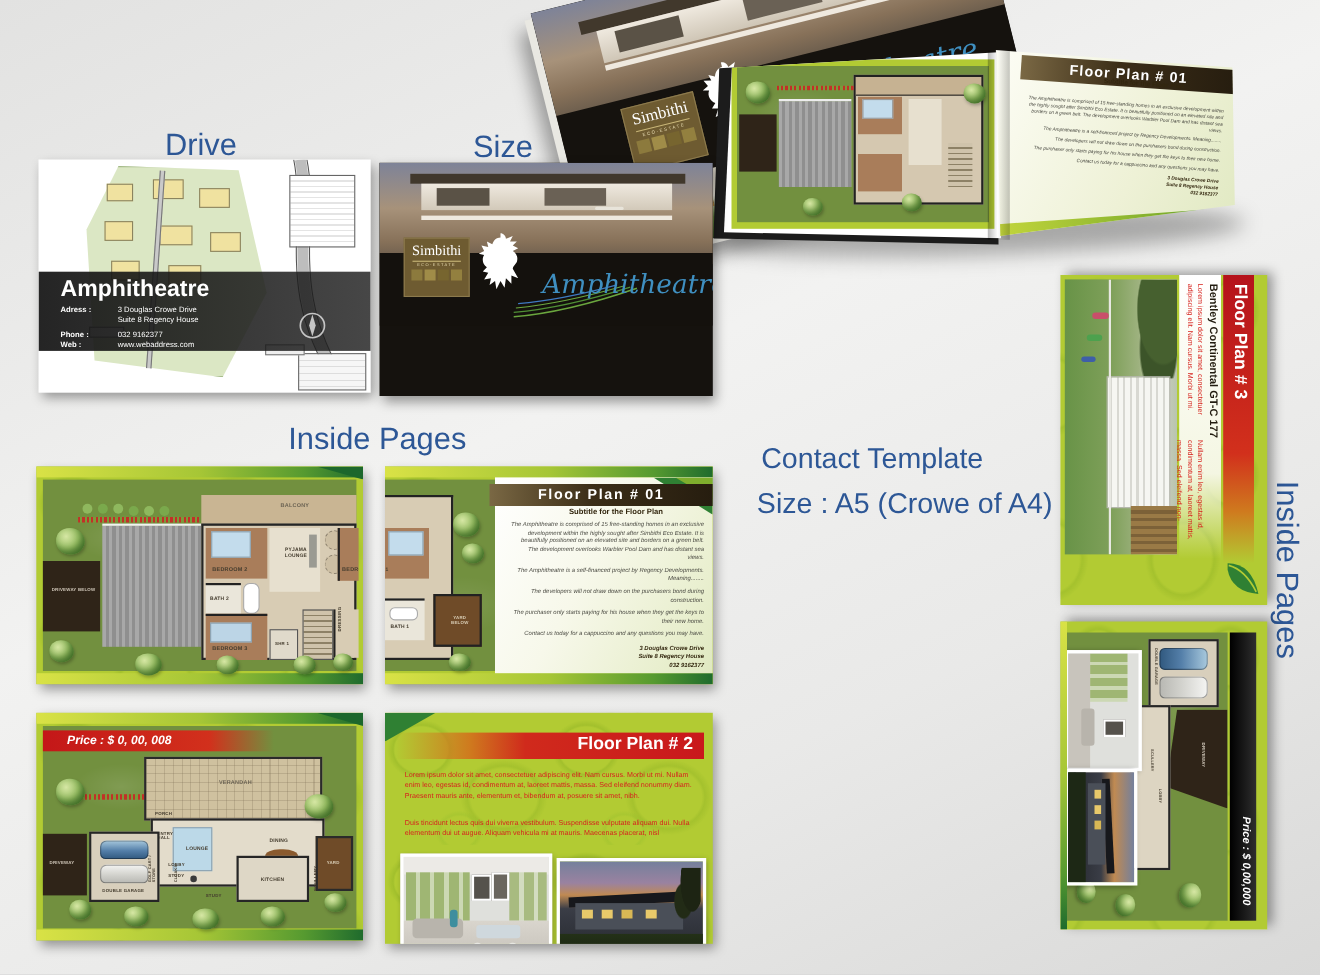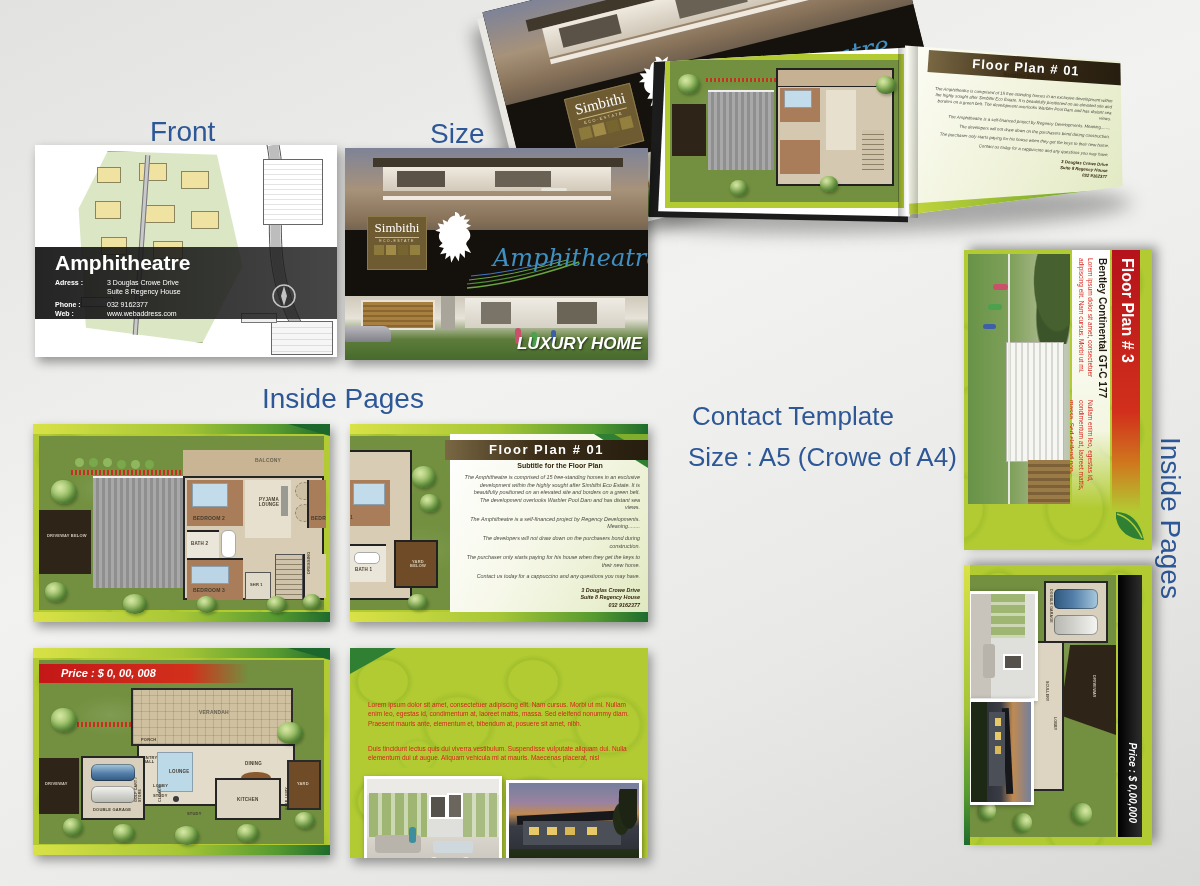--- a/index.html
+++ b/index.html
@@ -32,21 +32,21 @@
   .photo{position:absolute;border:3px solid #fff;box-shadow:1px 2px 5px rgba(0,0,0,.35);overflow:hidden;}
   .redtxt{position:absolute;color:#d6231e;font-size:6.5px;line-height:1.45;}
   .tri{position:absolute;}
   .bandtxt{color:#fff;font-weight:bold;white-space:nowrap;}
 </style>
 </head>
 <body>
 
 <div id="canvas">
 
-  <div class="bluehead" style="left:150px;top:116px;">Front</div>
+  <div class="bluehead" style="left:150px;top:116px;">Drive</div>
   <div class="bluehead" style="left:430px;top:118px;">Size</div>
   <div class="bluehead" style="left:262px;top:383px;">Inside Pages</div>
   <div class="bluehead" style="left:692px;top:401px;font-size:26px;">Contact Template</div>
   <div class="bluehead" style="left:688px;top:442px;font-size:26px;">Size : A5 (Crowe of A4)</div>
   <div class="bluehead" style="left:1186px;top:437px;font-size:28px;transform-origin:0 0;transform:rotate(90deg);">Inside Pages</div>
 
   <div class="abs" style="left:505px;top:-42px;width:420px;height:238px;transform:rotate(-14deg);">
     <div class="abs" style="left:-7px;top:5px;width:420px;height:238px;background:#e9e8e2;box-shadow:-8px 10px 16px rgba(0,0,0,.35);"></div>
     <div class="abs" style="left:0;top:0;width:420px;height:238px;background:#111;overflow:hidden;">
 
@@ -199,32 +199,20 @@
       </svg>
       <svg class="abs" style="left:118px;top:22px;width:120px;height:40px;" viewBox="0 0 120 40">
         <path d="M4 36 Q52 32 116 10" stroke="#6aa63e" stroke-width="1.4" fill="none"></path>
         <path d="M4 32 Q50 28 110 9" stroke="#4f8f35" stroke-width="1.2" fill="none"></path>
         <path d="M6 28 Q48 24 104 8" stroke="#6aa63e" stroke-width="1" fill="none"></path>
         <path d="M8 24 Q46 21 98 7" stroke="#3f7ac2" stroke-width="1" fill="none"></path>
       </svg>
       <div class="abs" style="left:148px;top:14px;font-family:'DejaVu Serif',serif;font-style:italic;color:#3f8fc0;font-size:24px;">Amphitheatre</div>
     </div>
 
-    <div class="abs" style="left:0;top:148px;width:303px;height:64px;background:linear-gradient(180deg,#cfc9bb 0%,#e7e3d8 35%,#5d7c3a 68%,#466a2d 100%);">
-      <div class="abs" style="left:16px;top:4px;width:70px;height:26px;background:repeating-linear-gradient(180deg,#a87f3f 0 3px,#8a6730 3px 5px);border:2px solid #e8e4da;"></div>
-      <div class="abs" style="left:96px;top:0;width:14px;height:34px;background:#a9a59a;"></div>
-      <div class="abs" style="left:120px;top:2px;width:160px;height:30px;background:linear-gradient(180deg,#efece4,#d6d1c5);"></div>
-      <div class="abs" style="left:136px;top:6px;width:30px;height:22px;background:#7a7468;"></div>
-      <div class="abs" style="left:212px;top:6px;width:40px;height:22px;background:#6b6558;"></div>
-      <div class="abs" style="left:0px;top:30px;width:46px;height:16px;background:linear-gradient(180deg,#b9b9bd,#808088);border-radius:5px 8px 2px 2px;"></div>
-      <div class="abs" style="left:170px;top:32px;width:6px;height:16px;background:#c94f6a;border-radius:3px;"></div>
-      <div class="abs" style="left:186px;top:36px;width:6px;height:15px;background:#4da14e;border-radius:3px;"></div>
-      <div class="abs" style="left:206px;top:34px;width:5px;height:14px;background:#3e5fa8;border-radius:3px;"></div>
-      <div class="abs" style="right:6px;bottom:6px;color:#fff;font-size:17px;font-weight:bold;font-style:italic;text-shadow:1px 1px 2px rgba(0,0,0,.6);">LUXURY HOME</div>
-    </div>
   </div>
 
   <div class="card lime pattern" style="left:33px;top:424px;width:297px;height:198px;overflow:hidden;">
     <div class="strip" style="top:0;"></div>
     <div class="tri" style="right:0;top:0;width:60px;height:12px;background:#1c672c;clip-path:polygon(30% 0,100% 0,100% 100%);"></div>
     <div class="strip" style="bottom:0;"></div>
     <div class="abs lawn" style="left:6px;top:12px;width:285px;height:174px;">
       <div class="abs" style="left:32px;top:34px;width:110px;height:5px;background:repeating-linear-gradient(90deg,#c23028 0 2px,#7a9a3a 2px 4px);"></div>
       <div class="abs" style="left:0;top:74px;width:52px;height:64px;background:#2f2418;">
         <div class="rl" style="left:8px;top:24px;color:#cfc6b8;font-size:4px;">DRIVEWAY BELOW</div>
@@ -368,20 +356,23 @@
       <div class="tree" style="left:24px;top:158px;width:20px;height:18px;"></div>
       <div class="tree" style="left:74px;top:164px;width:22px;height:18px;"></div>
       <div class="tree" style="left:136px;top:166px;width:24px;height:19px;"></div>
       <div class="tree" style="left:198px;top:164px;width:22px;height:18px;"></div>
       <div class="tree" style="left:256px;top:152px;width:20px;height:17px;"></div>
     </div>
   </div>
 
   <div class="card lime pattern" style="left:350px;top:648px;width:298px;height:210px;overflow:hidden;">
     <div class="tri" style="left:0;top:0;width:46px;height:26px;background:#2f8033;clip-path:polygon(0 0,100% 0,0 100%);"></div>
+    <div class="abs" style="left:10px;top:18px;width:280px;height:24px;background:linear-gradient(90deg,rgba(176,200,60,0) 0%,#cf7a1e 24%,#d02a1c 42%,#c9181c 100%);">
+      <span class="bandtxt" style="position:absolute;right:10px;top:2px;font-size:16px;">Floor Plan # 2</span>
+    </div>
     <div class="redtxt" style="left:18px;top:52px;width:268px;">Lorem ipsum dolor sit amet, consectetuer adipiscing elit. Nam cursus. Morbi ut mi. Nullam enim leo, egestas id, condimentum at, laoreet mattis, massa. Sed eleifend nonummy diam. Praesent mauris ante, elementum et, bibendum at, posuere sit amet, nibh.</div>
     <div class="redtxt" style="left:18px;top:96px;width:268px;">Duis tincidunt lectus quis dui viverra vestibulum. Suspendisse vulputate aliquam dui. Nulla elementum dui ut augue. Aliquam vehicula mi at mauris. Maecenas placerat, nisl</div>
 
     <div class="photo" style="left:14px;top:128px;width:132px;height:96px;background:#dfe0dc;">
       <div class="abs" style="left:0;top:0;width:132px;height:16px;background:#eceae6;"></div>
       <div class="abs" style="left:2px;top:14px;width:58px;height:44px;background:repeating-linear-gradient(90deg,#9fb673 0 9px,#ccd8b4 9px 13px);"></div>
       <div class="abs" style="left:96px;top:14px;width:34px;height:44px;background:repeating-linear-gradient(90deg,#a8bb80 0 9px,#d3dcc0 9px 13px);"></div>
       <div class="abs" style="left:62px;top:16px;width:14px;height:20px;background:#55524c;border:2px solid #fff;"></div>
       <div class="abs" style="left:80px;top:14px;width:12px;height:22px;background:#6a665e;border:2px solid #fff;"></div>
       <div class="abs" style="left:0;top:58px;width:132px;height:38px;background:linear-gradient(180deg,#d9d5cd,#c4c0b8);"></div>

